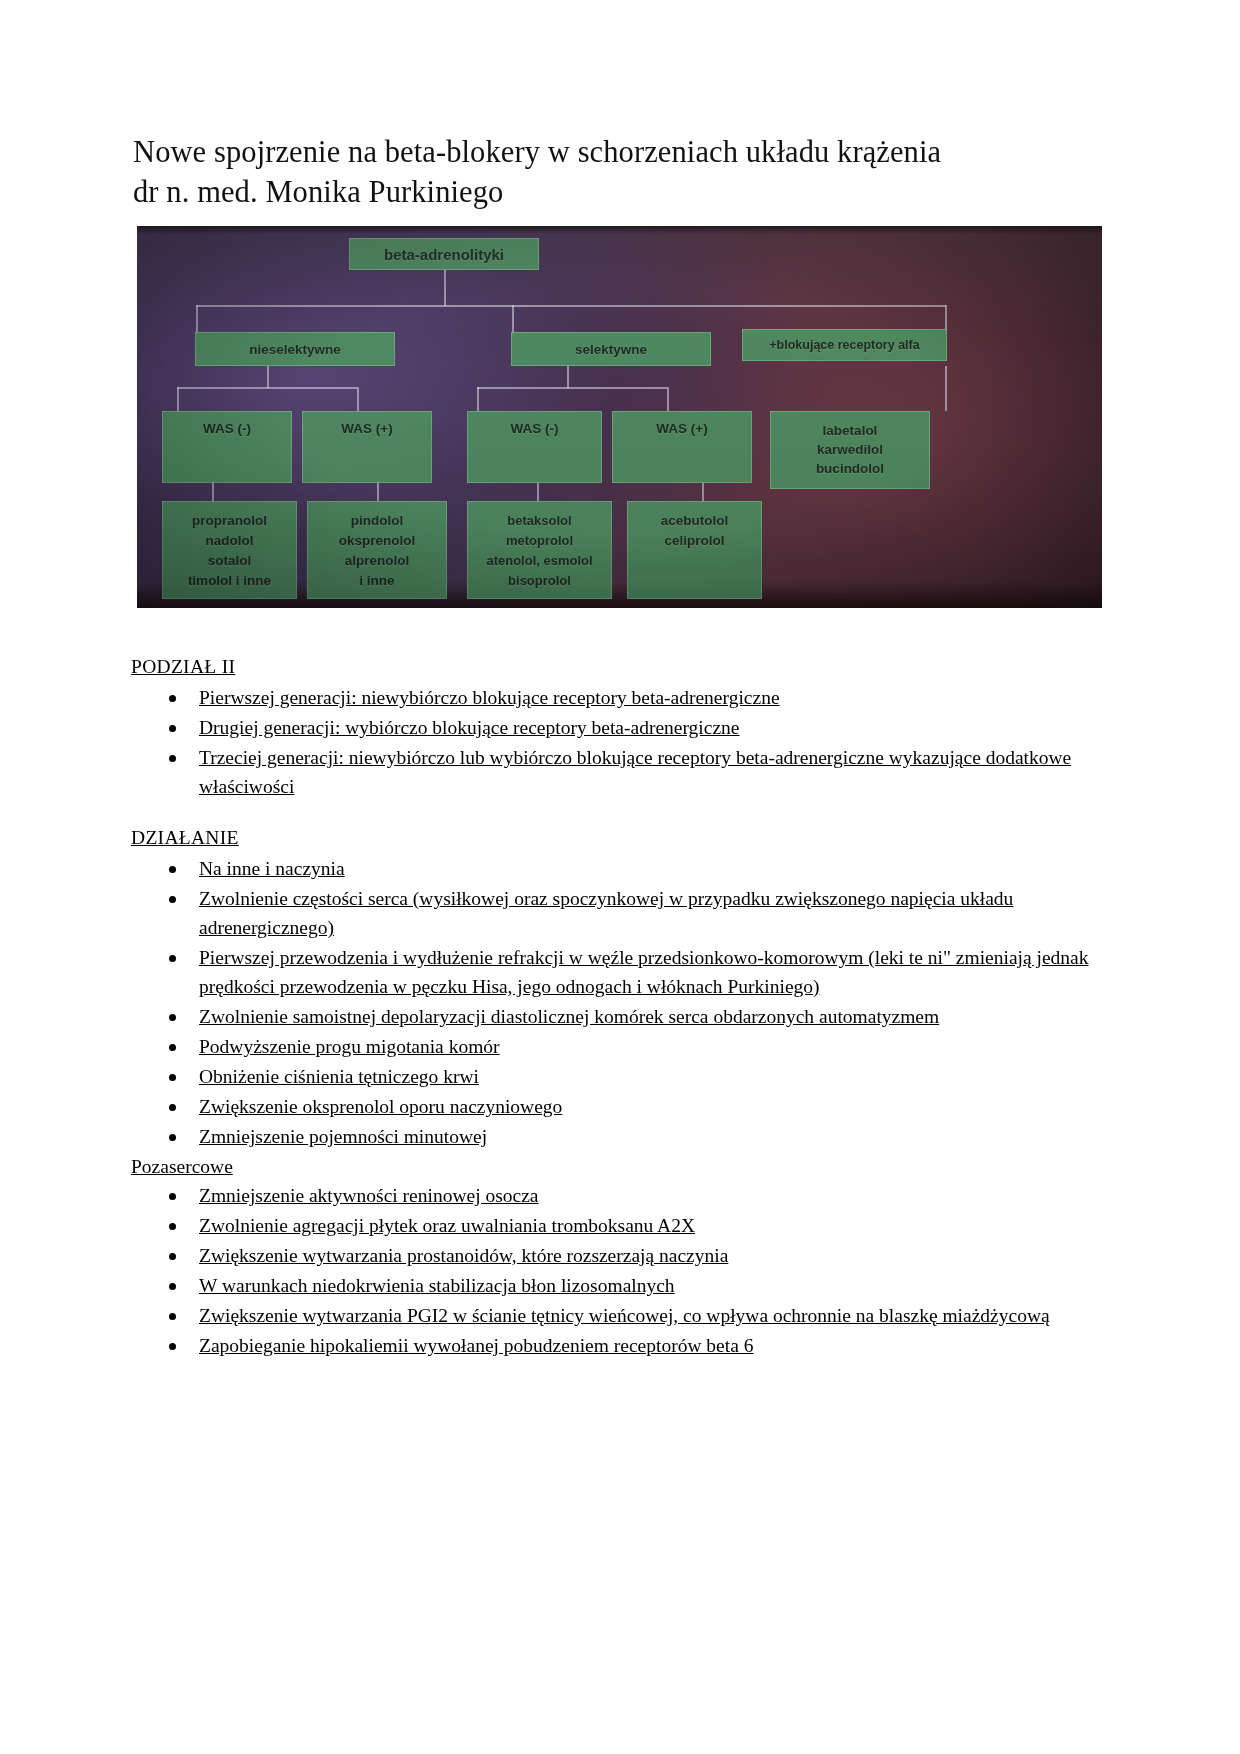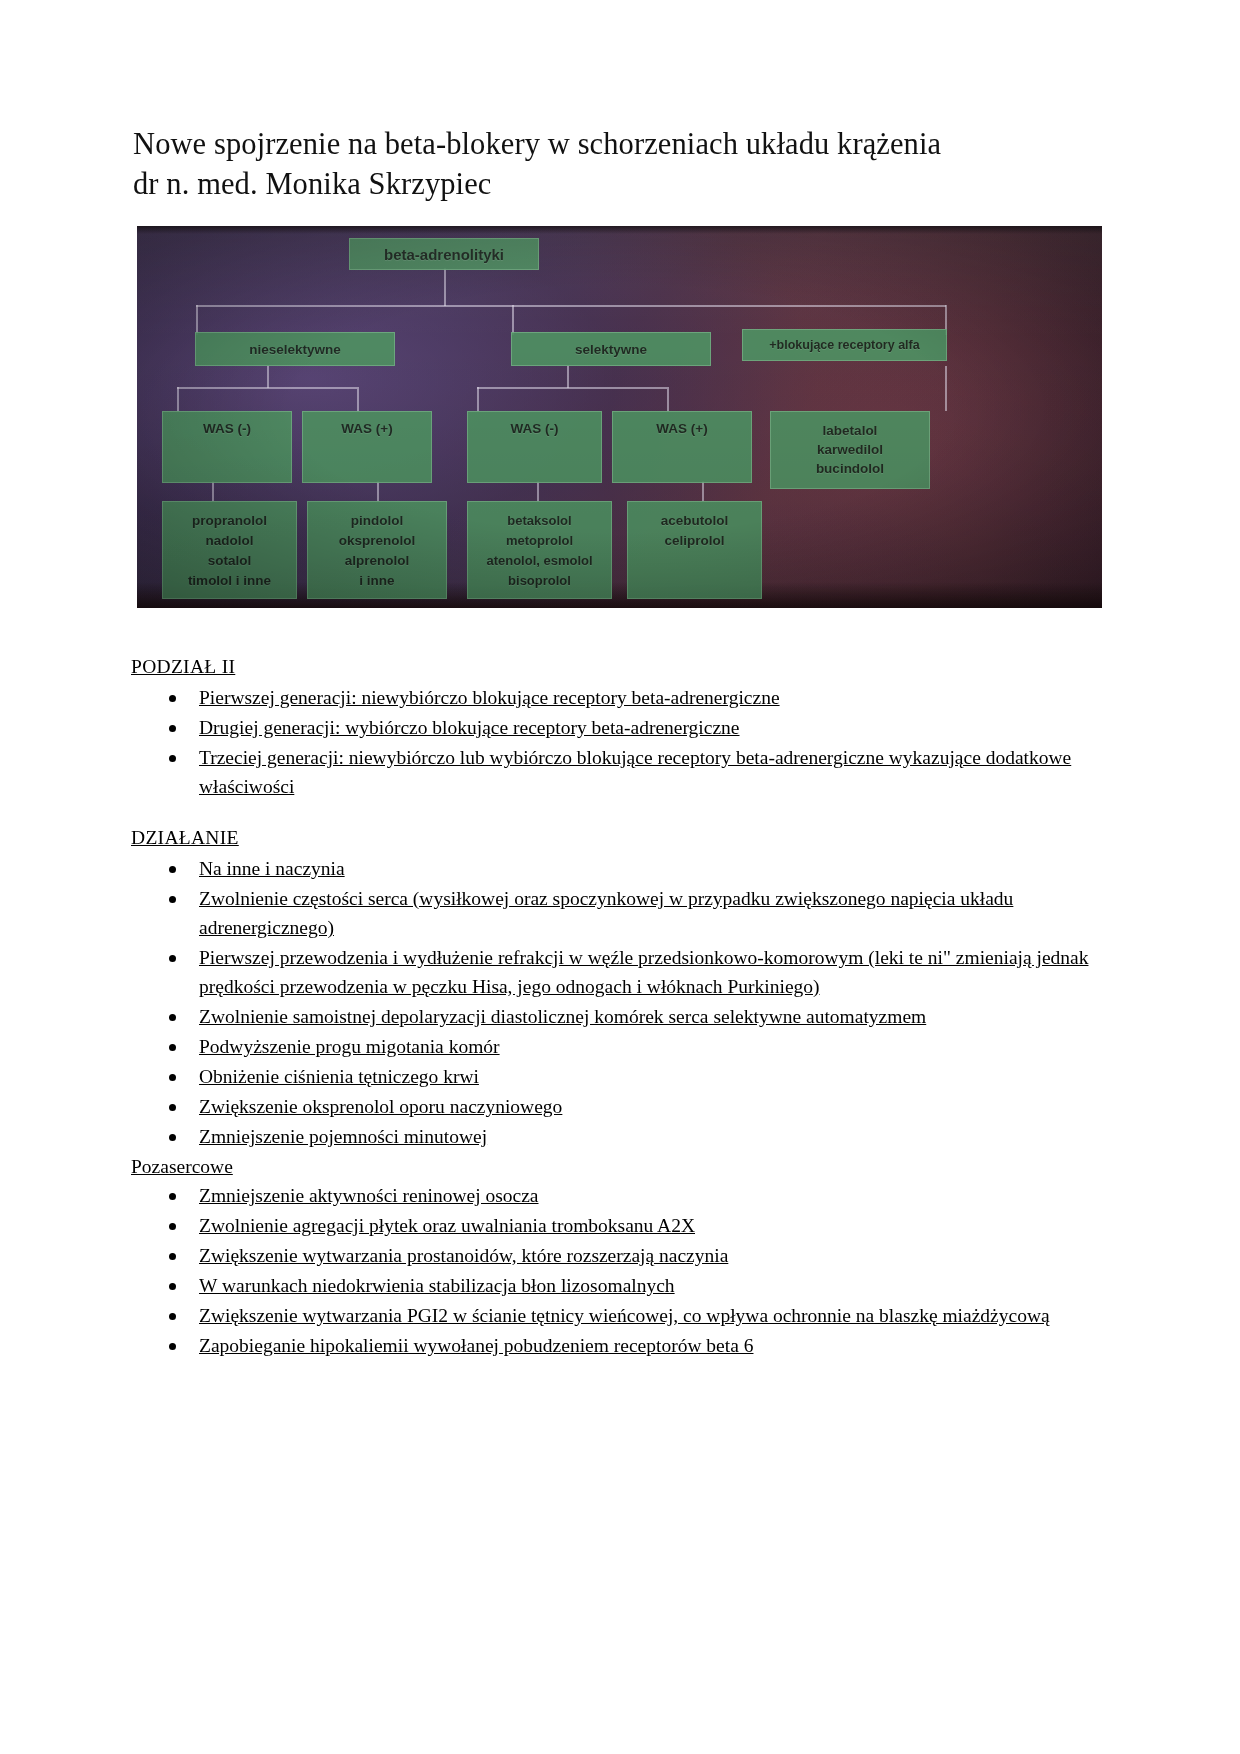--- a/index.html
+++ b/index.html
@@ -17,21 +17,21 @@
   }
   .page {
     position: absolute;
     left: 0; top: 0;
     width: 1240px;
     height: 1754px;
   }
   .title-block {
     position: absolute;
     left: 133px;
-    top: 124px;
+    top: 132px;
     width: 960px;
   }
   .title-line {
     font-size: 30.5px;
     line-height: 40px;
     letter-spacing: 0.1px;
     color: #111;
     white-space: nowrap;
   }
 
@@ -148,21 +148,21 @@
     line-height: 29px;
   }
 </style>
 </head>
 <body>
 
 <div class="page">
 
   <div class="title-block">
     <div class="title-line">Nowe spojrzenie na beta-blokery w schorzeniach układu krążenia</div>
-    <div class="title-line">dr n. med. Monika Skrzypiec</div>
+    <div class="title-line">dr n. med. Monika Purkiniego</div>
   </div>
 
   <div class="slide-photo">
     <div class="slide-inner"></div>
     <div class="scan-dark-top"></div>
     <div class="scan-dark-bottom"></div>
 
     <div class="conn conn-v" style="left:307px; top:42px; height:38px;"></div>
     <div class="conn conn-h" style="left:59px; top:79px; width:750px;"></div>
     <div class="conn conn-v" style="left:59px; top:79px; height:30px;"></div>
@@ -252,21 +252,21 @@
       <li>Pierwszej generacji: niewybiórczo blokujące receptory beta-adrenergiczne</li>
       <li>Drugiej generacji: wybiórczo blokujące receptory beta-adrenergiczne</li>
       <li>Trzeciej generacji: niewybiórczo lub wybiórczo blokujące receptory beta-adrenergiczne wykazujące dodatkowe właściwości</li>
     </ul>
 
     <p class="sec-head gap">DZIAŁANIE</p>
     <ul class="bullets">
       <li>Na inne i naczynia</li>
       <li>Zwolnienie częstości serca (wysiłkowej oraz spoczynkowej w przypadku zwiększonego napięcia układu adrenergicznego)</li>
       <li>Pierwszej przewodzenia i wydłużenie refrakcji w węźle przedsionkowo-komorowym (leki te ni" zmieniają jednak prędkości przewodzenia w pęczku Hisa, jego odnogach i włóknach Purkiniego)</li>
-      <li>Zwolnienie samoistnej depolaryzacji diastolicznej komórek serca selektywne automatyzmem</li>
+      <li>Zwolnienie samoistnej depolaryzacji diastolicznej komórek serca obdarzonych automatyzmem</li>
       <li>Podwyższenie progu migotania komór</li>
       <li>Obniżenie ciśnienia tętniczego krwi</li>
       <li>Zwiększenie oksprenolol oporu naczyniowego</li>
       <li>Zmniejszenie pojemności minutowej</li>
     </ul>
 
     <p class="plain-line">Pozasercowe</p>
     <ul class="bullets">
       <li>Zmniejszenie aktywności reninowej osocza</li>
       <li>Zwolnienie agregacji płytek oraz uwalniania tromboksanu A2X</li>

